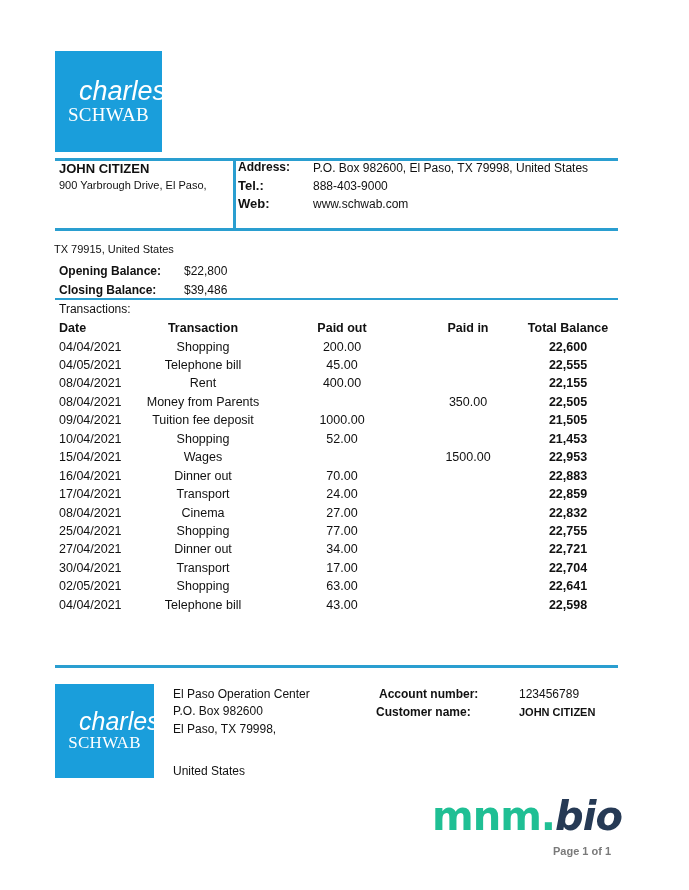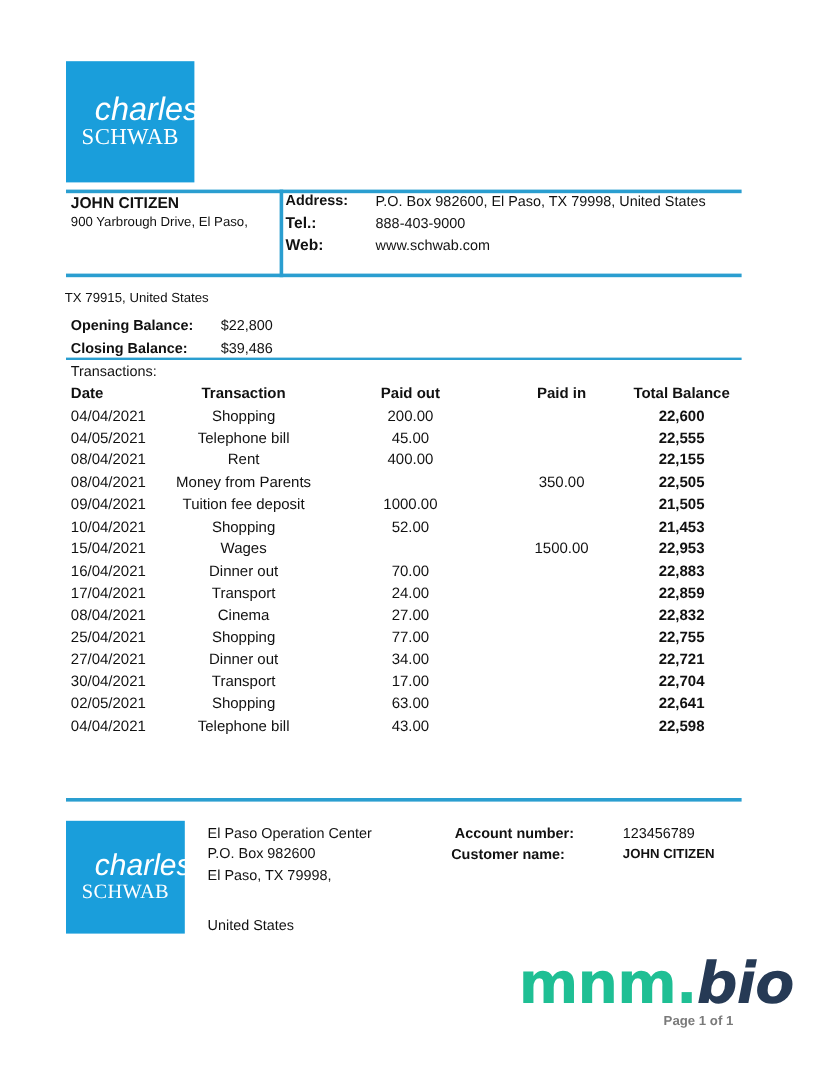--- a/index.html
+++ b/index.html
@@ -22,21 +22,21 @@
   .tbl-row { position: absolute; left: 59px; width: 560px; height: 18.5px; font-size: 12.5px; }
   .tbl-row span { position: absolute; top: 0; white-space: nowrap; }
   .c-date { left: 0; }
   .c-tx { left: 144px; width: 0; text-align: center; }
   .c-tx > i, .c-out > i, .c-in > i, .c-bal > i { font-style: normal; position: absolute; transform: translateX(-50%); left: 0; }
   .c-out { left: 283px; width: 0; }
   .c-in { left: 409px; width: 0; }
   .c-bal { left: 509px; width: 0; }
   .hdr { font-weight: bold; }
   .bal-v { font-weight: bold; text-align: right; }
-  .wm { position: absolute; left: 432px; top: 796px; font-family: "DejaVu Sans", sans-serif; font-weight: bold; font-size: 48px; line-height: 1; letter-spacing: -1px; }
+  .wm { position: absolute; left: 432px; top: 796px; font-family: "DejaVu Sans", sans-serif; font-weight: bold; font-size: 40px; line-height: 1; letter-spacing: -1px; }
   .wm .g { color: #1fbf94; }
   .wm .d { color: #263a55; font-style: italic; }
   .pg { position: absolute; left: 553px; top: 845px; font-size: 11px; font-weight: bold; color: #7a7a7a; }
 </style>
 </head>
 <body>
 
 <div class="logo logo-top">
   <div class="l1">charles</div>
   <div class="l2">SCHWAB</div>

